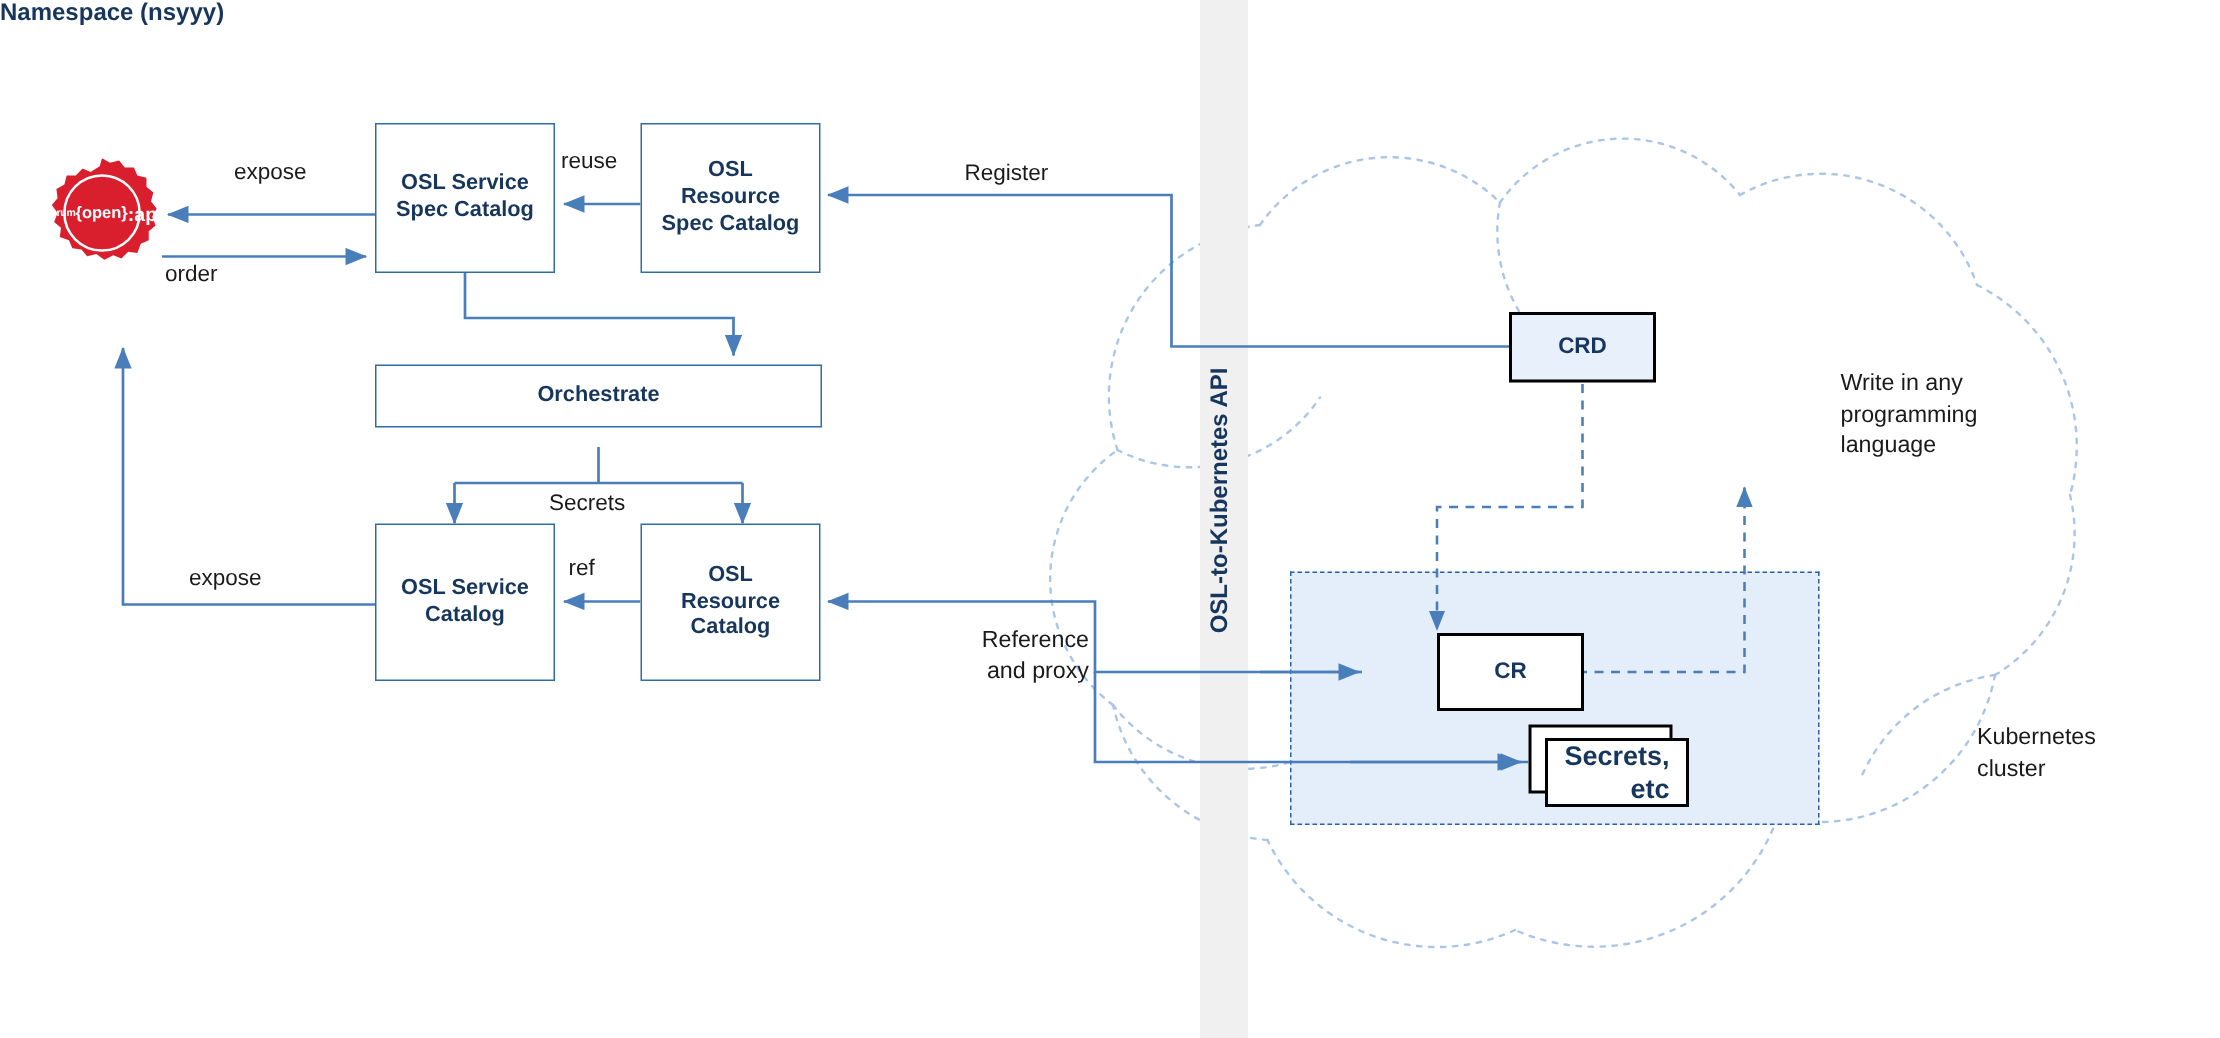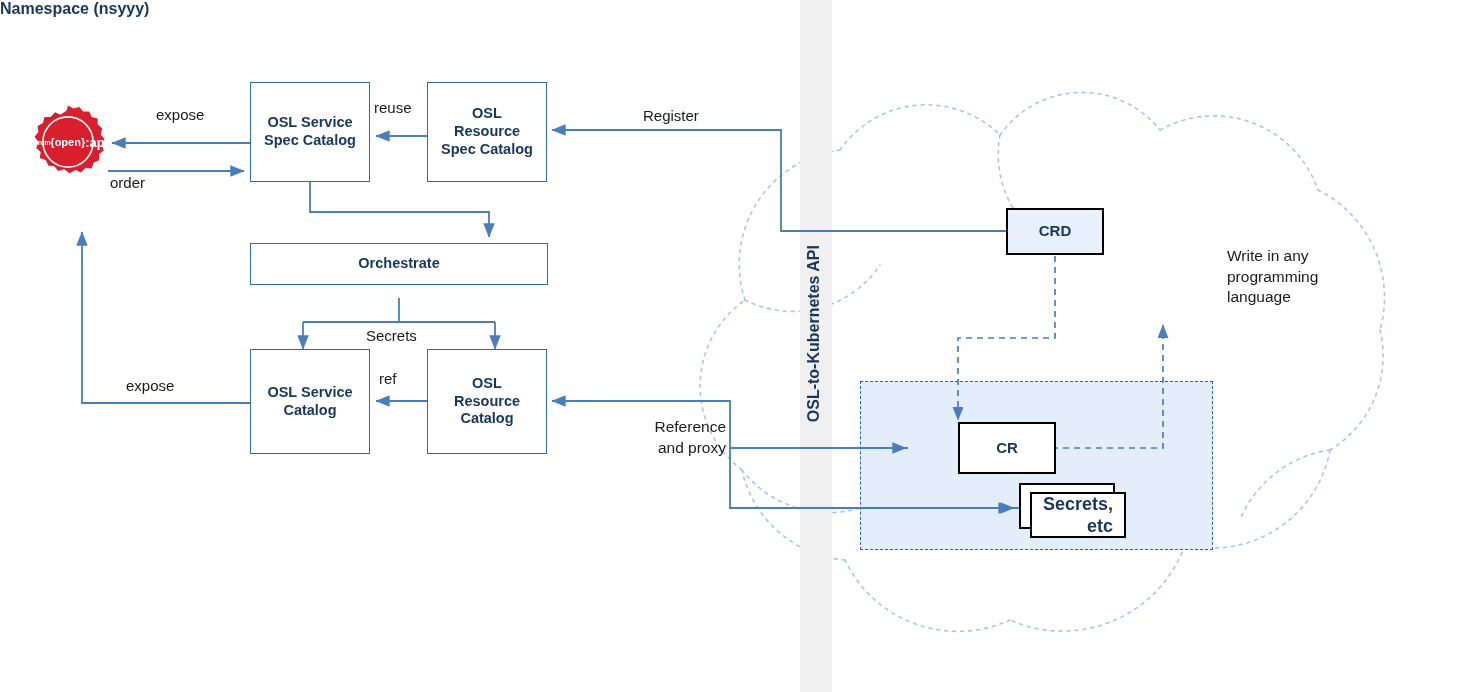--- a/index.html
+++ b/index.html
@@ -230,14 +230,16 @@
   <div class="label edge-lbl" style="left:126px; top:377px;">expose</div>
 
   <div class="label ann" style="left:640px; top:405px; text-align:right; width:86px;margin-top:12px;">Reference
 and proxy</div>
 
 
   <div class="label ann" style="left:1227px; top:246px; width:150px;">Write in any
 programming
 language</div>
 
+  <div class="label ann" style="left:1318px; top:482px; width:130px;">Kubernetes
+cluster</div>
 
 </div>
 
 </body></html>

